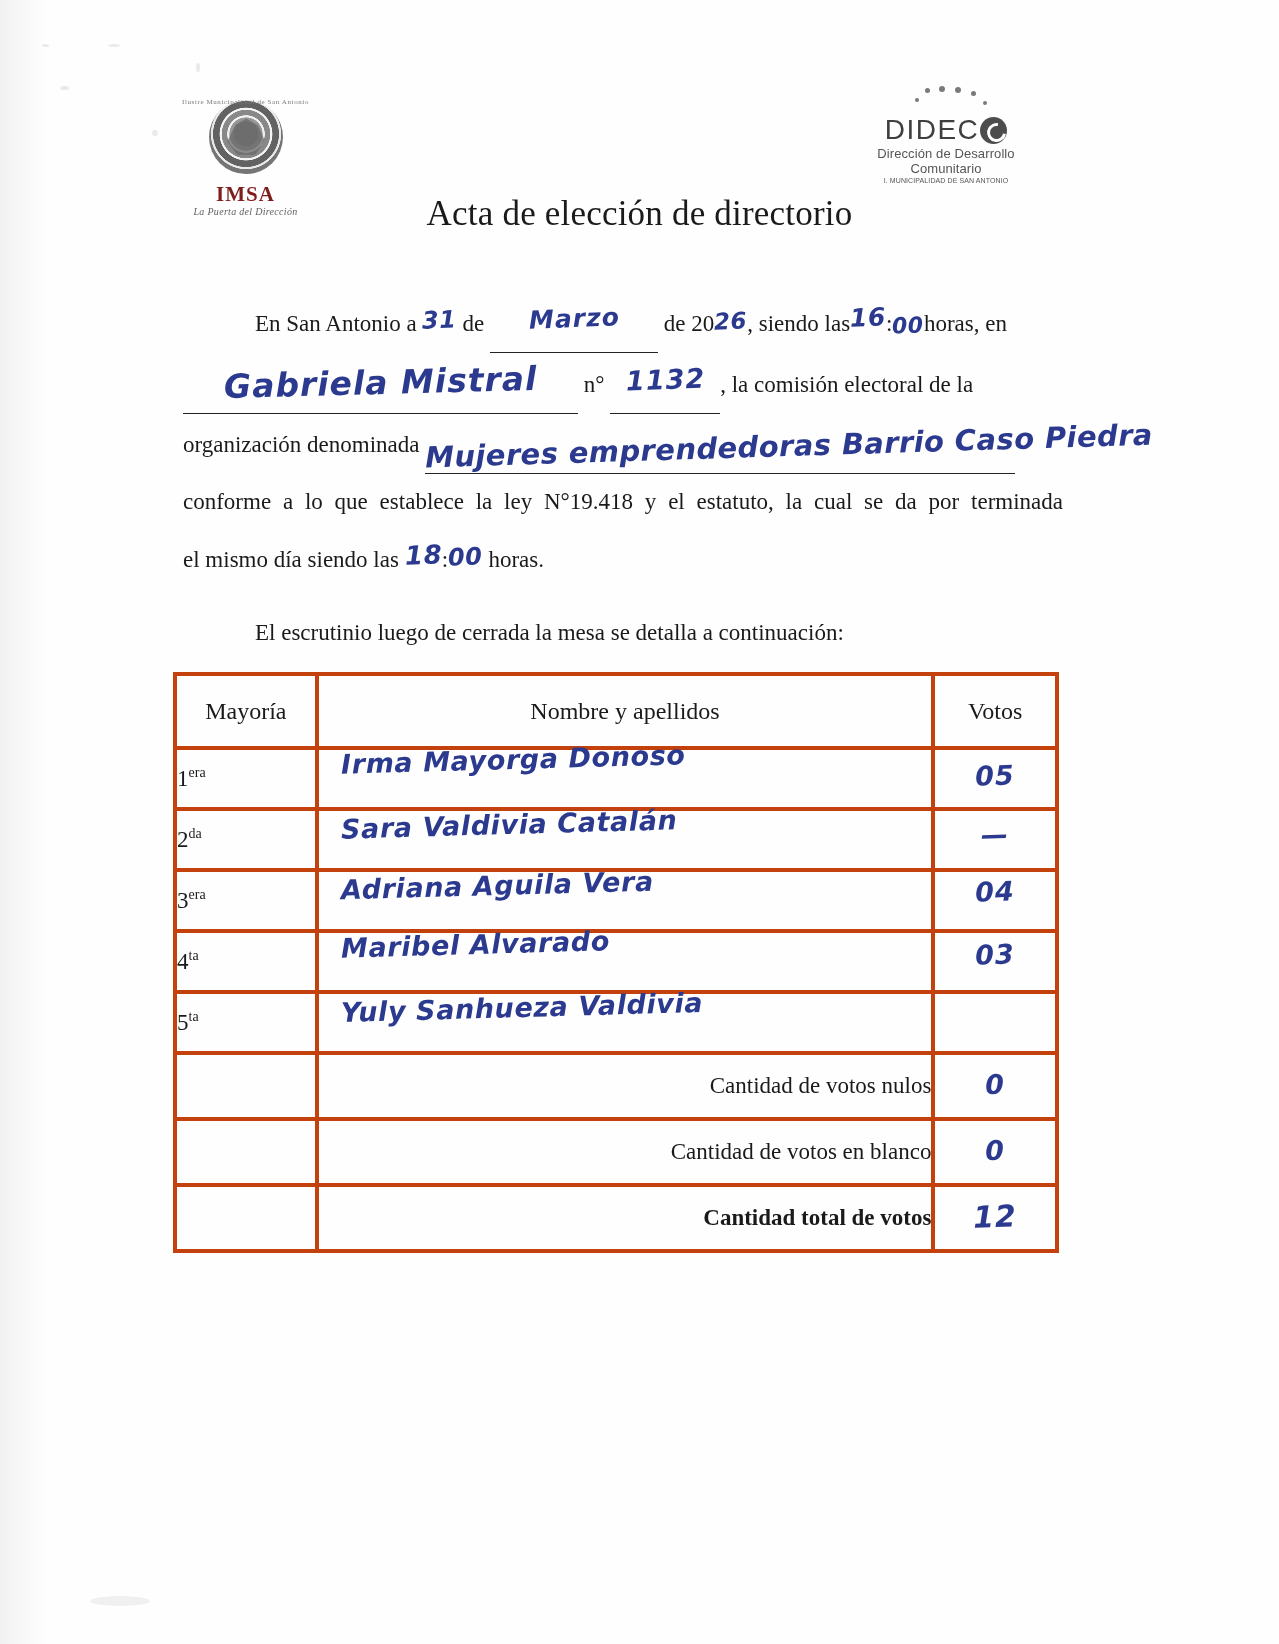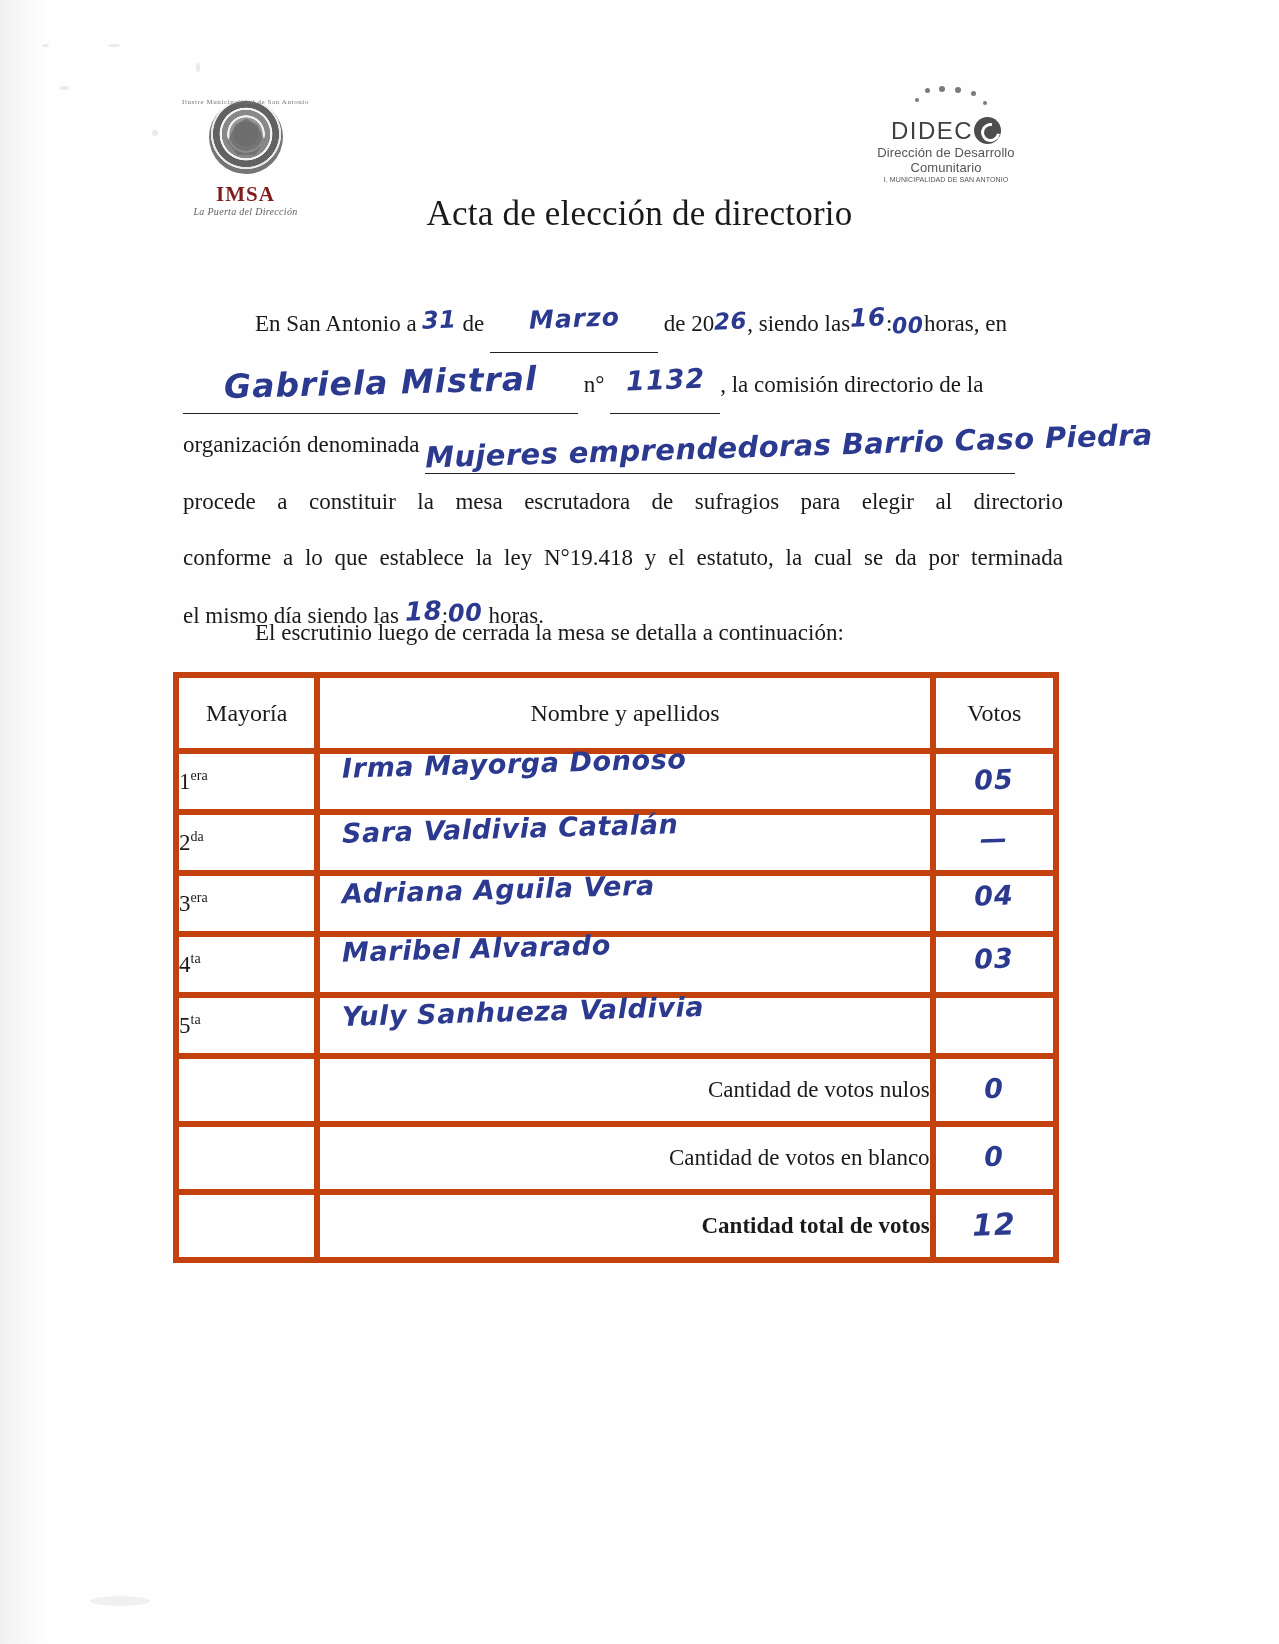--- a/index.html
+++ b/index.html
@@ -106,21 +106,21 @@
     height: 26px;
   }
   .dideco-dots i {
     position: absolute;
     display: block;
     border-radius: 50%;
     background: #7a7a7a;
   }
   .dideco-word {
     font-family: "Liberation Sans", sans-serif;
-    font-size: 24px;
+    font-size: 28px;
     letter-spacing: 1.5px;
     color: #3f3f3f;
     font-weight: 400;
     line-height: 1;
     position: relative;
     display: inline-block;
   }
   .dideco-word .glyph-o {
     display: inline-block;
     width: 27px;
@@ -229,21 +229,21 @@
   
   .tbl {
     position: absolute;
     left: 173px;
     top: 672px;
     width: 886px;
     border-collapse: collapse;
     font-size: 22px;
   }
   .tbl td, .tbl th {
-    border: 6px solid #c2410c;
+    border: 4px solid #c2410c;
     padding: 0;
     vertical-align: middle;
   }
   .col-may { width: 142px; }
   .col-nom { width: 620px; }
   .col-vot { width: 124px; }
 
   .tbl th {
     font-weight: normal;
     font-size: 24px;
@@ -353,31 +353,30 @@
       <span>de 20</span><span class="hw hw-year">26</span><span>, siendo las</span><span class="hw hw-hour">16</span><span>:</span><span class="hw hw-min">00</span><span>horas, en</span>
     </div>
 
     <div class="line">
       <span class="ul-short" style="width:395px;text-align:center;">
         <span class="hw hw-place">Gabriela Mistral</span>
       </span>
       <span>n°</span>
       <span class="ul-short" style="width:110px;text-align:center;">
         <span class="hw hw-num">1132</span>
-      </span><span>, la comisión directorio de la</span>
+      </span><span>, la comisión electoral de la</span>
     </div>
 
     <div class="line">
       <span>organización denominada</span>
       <span class="ul-short" style="width:590px;text-align:center;">
         <span class="hw hw-org">Mujeres emprendedoras Barrio Caso Piedra</span>
       </span>
     </div>
 
-    <div class="line just">procede a constituir la mesa escrutadora de sufragios para elegir al directorio</div>
 
     <div class="line just">conforme a lo que establece la ley N°19.418 y el estatuto, la cual se da por terminada</div>
 
     <div class="line">
       <span>el mismo día siendo las</span>
       <span class="hw hw-endhour">18</span><span>:</span><span class="hw hw-endmin">00</span>
       <span>horas.</span>
     </div>
   </div>
 

